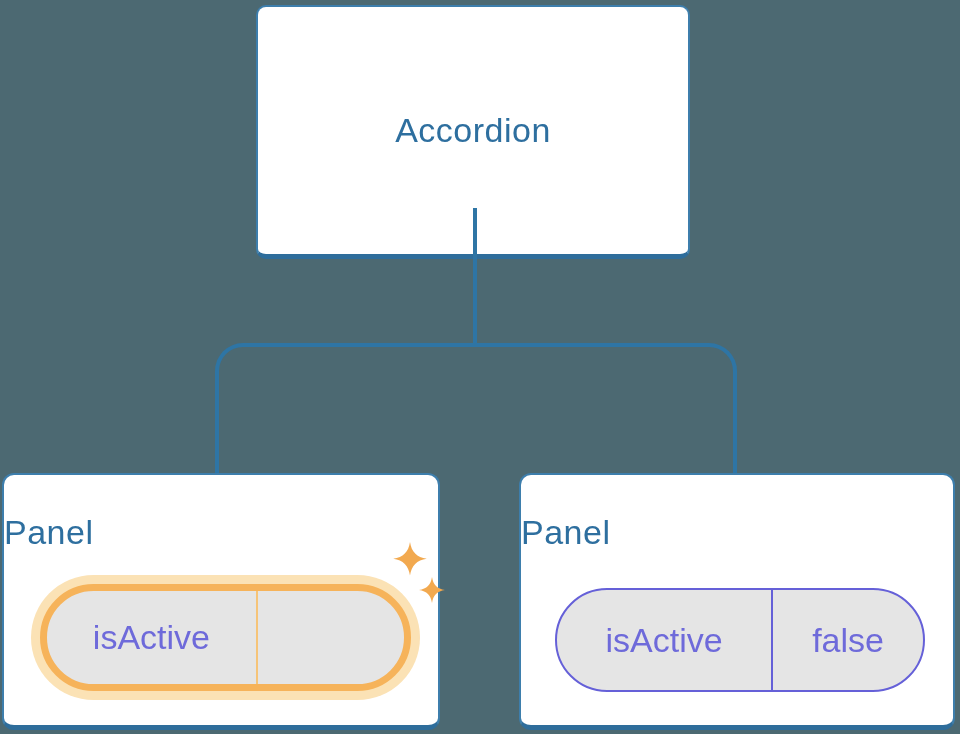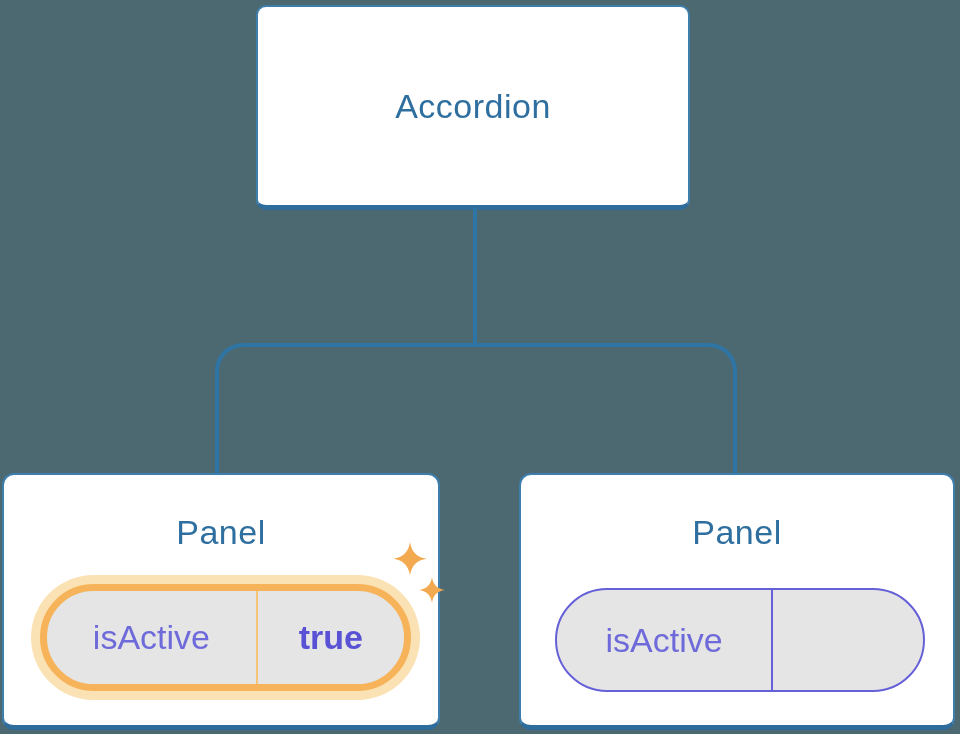--- a/index.html
+++ b/index.html
@@ -15,21 +15,21 @@
   
   .node {
     position: absolute;
     background: #FFFFFF;
     border: 2px solid #3D7EAC;
     border-bottom: 5px solid #2E6D9B;
     box-sizing: border-box;
   }
   .root-node {
     left: 256px; top: 5px;
-    width: 434px; height: 205px;
+    width: 434px; height: 254px;
     border-radius: 10px;
     display: flex; align-items: center; justify-content: center;
   }
   .node-title {
     color: #2E6F9F;
     font-size: 34px;
     font-weight: 500;
     letter-spacing: 0.5px;
   }
 
@@ -53,21 +53,21 @@
 
   
   .panel {
     border-radius: 12px;
   }
   .panel-left  { left: 2px;   top: 473px; width: 438px; height: 257px; }
   .panel-right { left: 519px; top: 473px; width: 436px; height: 257px; }
   .panel-title {
     position: absolute;
     left: 0; right: 0; top: 38px;
-    text-align: center;
+    text-align: left;
     color: #2E6F9F;
     font-size: 34px;
     font-weight: 500;
     letter-spacing: 0.5px;
   }
 
   
   .pill {
     position: absolute;
     display: flex;
@@ -117,29 +117,29 @@
     <span class="node-title">Accordion</span>
   </div>
 
   <div class="stem"></div>
   <div class="bracket"></div>
 
   <div class="node panel panel-left">
     <span class="panel-title">Panel</span>
     <div class="pill pill-active">
       <span class="pill-key">isActive</span>
-      <span class="pill-value">true</span>
     </div>
   </div>
 
   <svg class="sparkles" viewBox="0 0 58 70" xmlns="http://www.w3.org/2000/svg">
     <path fill="#F2A94F" d="M20 4C21.55 14.1 26.7 19.25 36.8 20.8C26.7 22.35 21.55 27.5 20 37.6C18.45 27.5 13.3 22.35 3.2 20.8C13.3 19.25 18.45 14.1 20 4Z"></path>
     <path fill="#F2A94F" d="M42 39C43.2 46.8 47.2 50.8 55 52C47.2 53.2 43.2 57.2 42 65C40.8 57.2 36.8 53.2 29 52C36.8 50.8 40.8 46.8 42 39Z"></path>
   </svg>
 
   <div class="node panel panel-right">
     <span class="panel-title">Panel</span>
     <div class="pill pill-inactive">
       <span class="pill-key">isActive</span>
+      <span class="pill-value">false</span>
     </div>
   </div>
 
 </div>
 
 </body></html>

